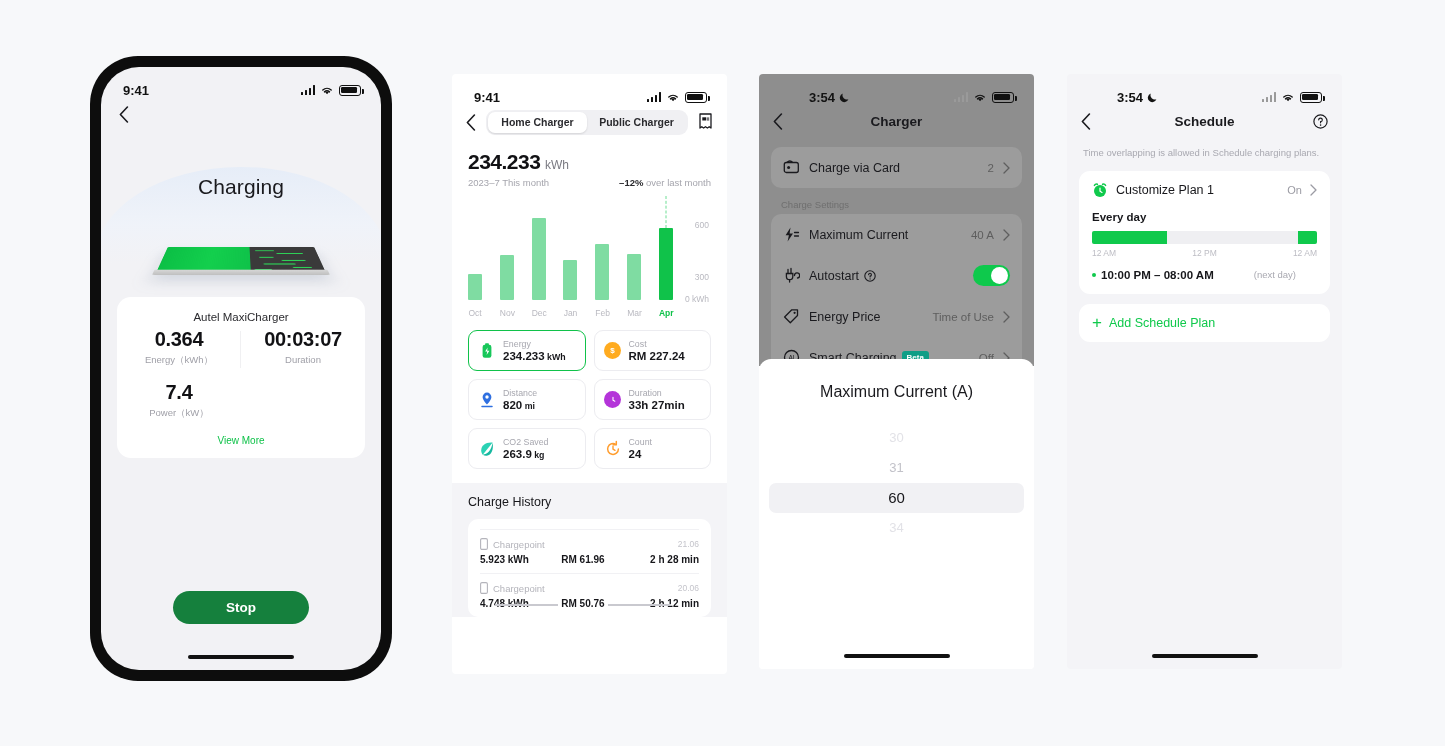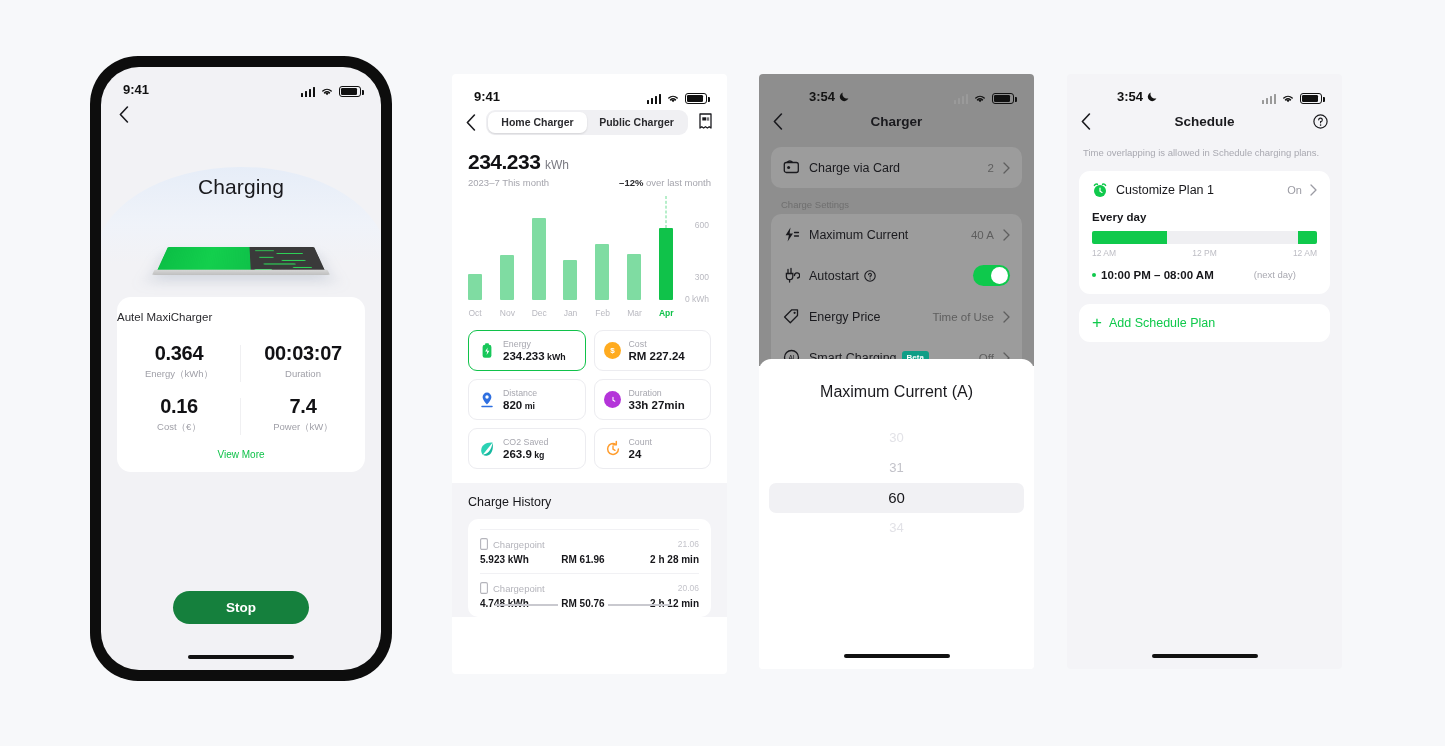--- a/index.html
+++ b/index.html
@@ -22,21 +22,21 @@
   .phone1-screen {
     width: 100%; height: 100%;
     background: #f2f2f5;
     border-radius: 38px;
     overflow: hidden;
     position: relative;
   }
 
   
   .statusbar {
-    height: 30px; display: flex; align-items: flex-end;
+    height: 30px; display: flex; align-items: center;
     justify-content: space-between;
     padding: 16px 20px 0 22px;
     font-size: 13px; font-weight: bold; color: #111;
   }
   .statusbar .right { display: flex; align-items: center; gap: 5px; }
   .time-wrap { display:flex; align-items:center; gap:4px;margin-left:28px; }
   .moon { width: 11px; height: 11px; display:inline-block; }
 
   .sig { display: inline-flex; align-items: flex-end; gap: 1.5px; height: 10px; }
   .sig i { display:block; width: 2.5px; background: #111; border-radius: .5px; }
@@ -77,21 +77,21 @@
   .plate-green { width:56%; background: linear-gradient(95deg,#0bbf45 0%, #13cf4d 55%, #0fc249 100%); }
   .plate-dark  { width:44%; background:#3a3a3a; position:relative; overflow:hidden; }
   .plate-dark span { position:absolute; height:2px; background:#2ee05a; border-radius:2px; opacity:.9; }
   .plate-base { position:absolute; left:-3px; right:-3px; bottom:0; height:9px;
                 background:linear-gradient(180deg,#d8d8d8,#bfbfbf); border-radius:2px; }
 
   .p1-card {
     position: absolute; top: 230px; left: 16px; right: 16px;
     background:#fff; border-radius: 14px; padding: 14px 0 12px;
   }
-  .p1-devname { font-size: 11.5px; color:#2a2a2e; margin-bottom: 14px; }
+  .p1-devname { text-align:center; font-size: 11.5px; color:#2a2a2e; }
   .p1-grid { display:grid; grid-template-columns: 1fr 1fr; }
   .p1-cell { text-align:center; padding: 5px 0 9px; position:relative; }
   .p1-cell.rb::after { content:''; position:absolute; right:0; top:8px; bottom:8px; width:1px; background:#f0f0f2; }
   .p1-val { font-size: 20px; font-weight: bold; color:#111114; letter-spacing:-.3px; }
   .p1-lab { font-size: 9.5px; color:#a0a0a8; margin-top: 3px; }
   .p1-viewmore { text-align:center; font-size:10px; color:#10c24a; margin-top: 6px; }
 
   .p1-stop {
     position:absolute; left: 50%; transform: translateX(-50%); bottom: 46px;
     width: 136px; height: 33px; border-radius: 18px;
@@ -276,24 +276,20 @@
         <div class="p1-devname">Autel MaxiCharger</div>
         <div class="p1-grid">
           <div class="p1-cell rb">
             <div class="p1-val">0.364</div>
             <div class="p1-lab">Energy（kWh）</div>
           </div>
           <div class="p1-cell">
             <div class="p1-val">00:03:07</div>
             <div class="p1-lab">Duration</div>
           </div>
-          <div class="p1-cell rb">
-            <div class="p1-val">0.16</div>
-            <div class="p1-lab">Cost（€）</div>
-          </div>
           <div class="p1-cell">
             <div class="p1-val">7.4</div>
             <div class="p1-lab">Power（kW）</div>
           </div>
         </div>
         <div class="p1-viewmore">View More</div>
       </div>
 
       <div class="p1-stop">Stop</div>
       <div class="homebar"></div>

